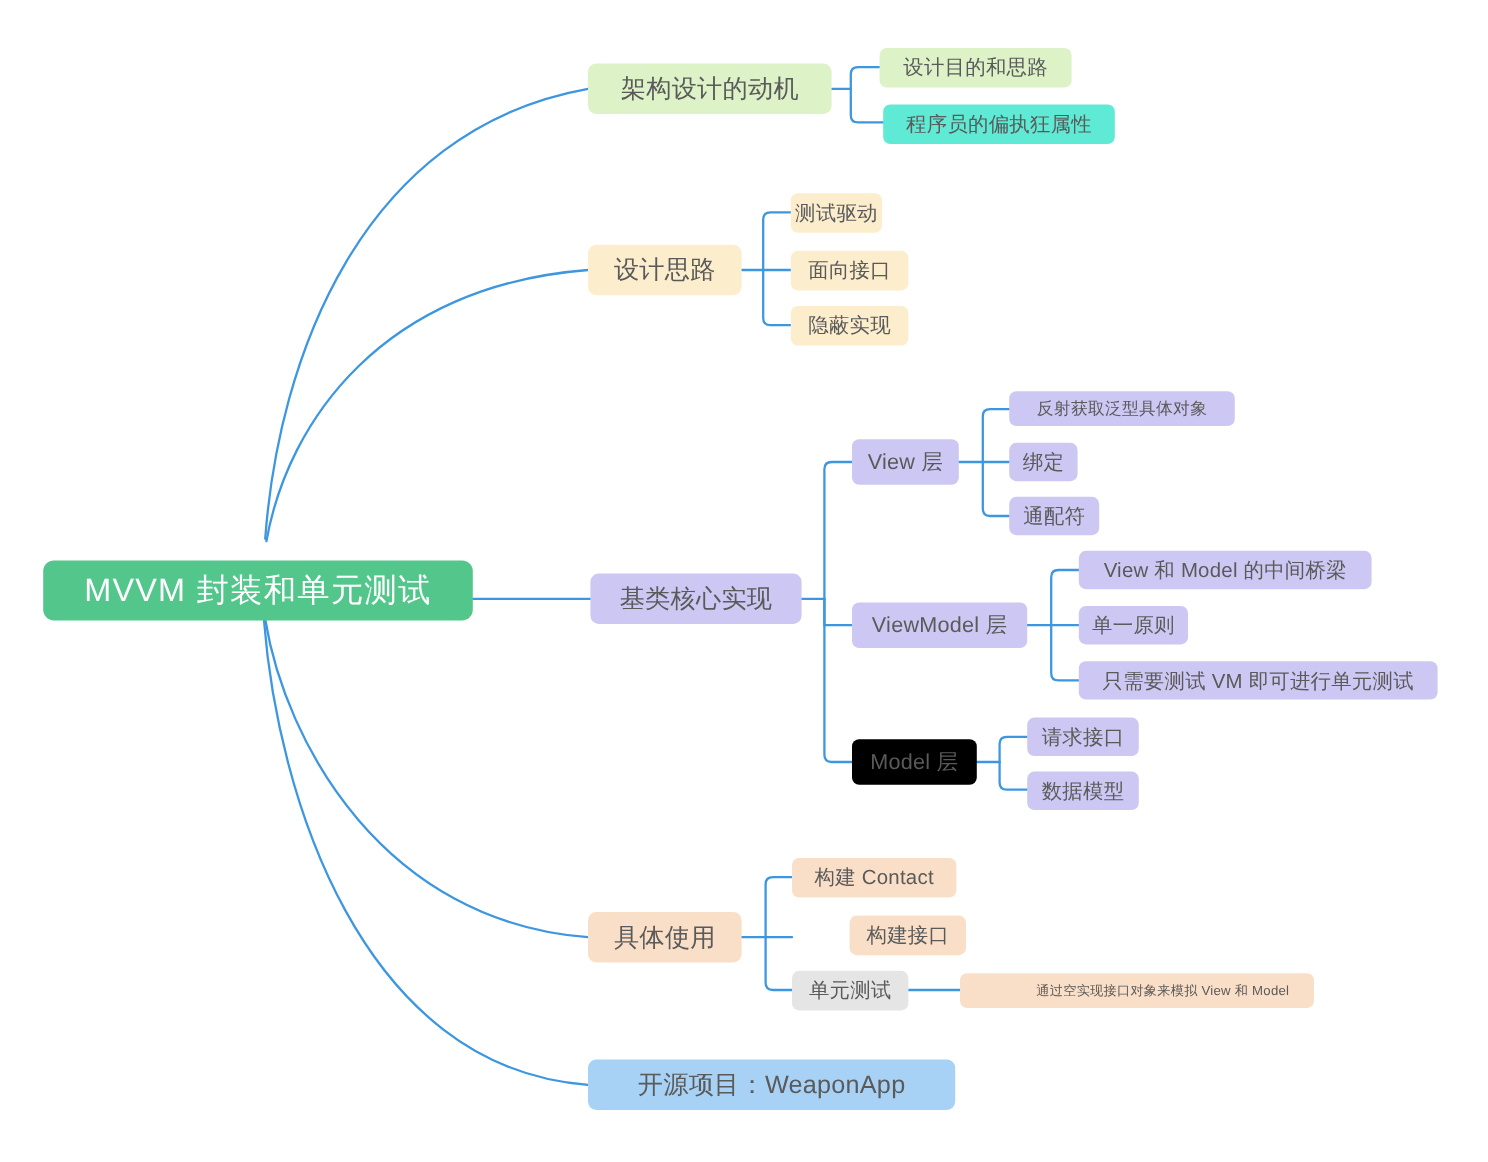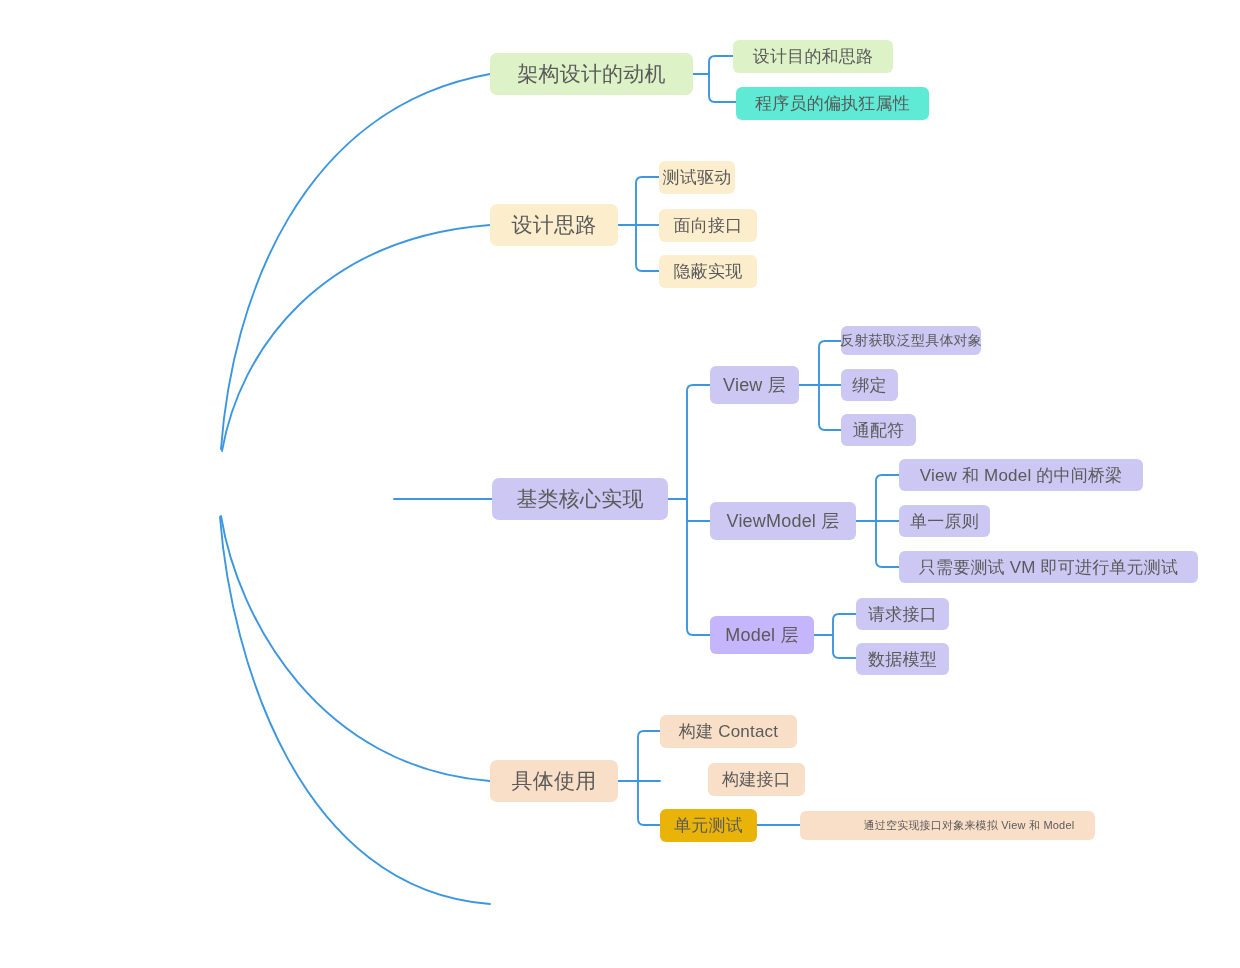--- a/index.html
+++ b/index.html
@@ -95,20 +95,23 @@
 
       <path d="M 618,781 L 638,781"></path>
       <path d="M 638,781 L 638,737 Q 638,731 644,731 L 660,731"></path>
       <path d="M 638,781 L 660,781"></path>
       <path d="M 638,781 L 638,819 Q 638,825 644,825 L 660,825"></path>
 
       <path d="M 757,825 L 800,825"></path>
     </g>
   </svg>
 
+  <div class="node root" style="left:36px; top:467px; width:358px; height:50px; background:#53c68c; font-size:27px;">
+    <span>MVVM 封装和单元测试</span>
+  </div>
 
   <div class="node lvl1" style="left:490px; top:53px; width:203px; height:42px; background:#ddf2c7;">
     <span>架构设计的动机</span>
   </div>
   <div class="node lvl3" style="left:733px; top:40px; width:160px; height:33px; background:#ddf2c7;">
     <span>设计目的和思路</span>
   </div>
   <div class="node lvl3" style="left:736px; top:87px; width:193px; height:33px; background:#5eead4;">
     <span>程序员的偏执狂属性</span>
   </div>
@@ -126,21 +129,21 @@
     <span>隐蔽实现</span>
   </div>
 
   <div class="node lvl1" style="left:492px; top:478px; width:176px; height:42px; background:#cdc8f3;">
     <span>基类核心实现</span>
   </div>
 
   <div class="node lvl2" style="left:710px; top:366px; width:89px; height:38px; background:#cdc8f3;">
     <span>View 层</span>
   </div>
-  <div class="node small" style="left:841px; top:326px; width:140px; height:29px; background:#cdc8f3;">
+  <div class="node small" style="left:841px; top:326px; width:188px; height:29px; background:#cdc8f3;">
     <span>反射获取泛型具体对象</span>
   </div>
   <div class="node lvl3" style="left:841px; top:369px; width:57px; height:32px; background:#cdc8f3;">
     <span>绑定</span>
   </div>
   <div class="node lvl3" style="left:841px; top:414px; width:75px; height:32px; background:#cdc8f3;">
     <span>通配符</span>
   </div>
 
   <div class="node lvl3" style="left:899px; top:459px; width:244px; height:32px; background:#cdc8f3;">
@@ -149,40 +152,43 @@
   <div class="node lvl2" style="left:710px; top:502px; width:146px; height:38px; background:#cdc8f3;">
     <span>ViewModel 层</span>
   </div>
   <div class="node lvl3" style="left:899px; top:505px; width:91px; height:32px; background:#cdc8f3;">
     <span>单一原则</span>
   </div>
   <div class="node lvl3" style="left:899px; top:551px; width:299px; height:32px; background:#cdc8f3;">
     <span>只需要测试 VM 即可进行单元测试</span>
   </div>
 
-  <div class="node lvl2" style="left:710px; top:616px; width:104px; height:38px; background:#c4b5fd;">
+  <div class="node lvl2" style="left:710px; top:616px; width:104px; height:38px; background:#000000;">
     <span>Model 层</span>
   </div>
   <div class="node lvl3" style="left:856px; top:598px; width:93px; height:32px; background:#cdc8f3;">
     <span>请求接口</span>
   </div>
   <div class="node lvl3" style="left:856px; top:643px; width:93px; height:32px; background:#cdc8f3;">
     <span>数据模型</span>
   </div>
 
   <div class="node lvl1" style="left:490px; top:760px; width:128px; height:42px; background:#fadfc8;">
     <span>具体使用</span>
   </div>
   <div class="node lvl3" style="left:660px; top:715px; width:137px; height:33px; background:#fadfc8;">
     <span>构建 Contact</span>
   </div>
   <div class="node lvl3" style="left:660px; top:763px; width:97px; height:33px; background:#fadfc8;margin-left:48px;">
     <span>构建接口</span>
   </div>
-  <div class="node lvl3" style="left:660px; top:809px; width:97px; height:33px; background:#eab308;">
+  <div class="node lvl3" style="left:660px; top:809px; width:97px; height:33px; background:#e5e5e5;">
     <span>单元测试</span>
   </div>
   <div class="node tiny" style="left:800px; top:811px; width:295px; height:29px; background:#fadfc8;">
     <span>通过空实现接口对象来模拟 View 和 Model</span>
   </div>
 
+  <div class="node lvl1" style="left:490px; top:883px; width:306px; height:42px; background:#a7d2f5;">
+    <span>开源项目：WeaponApp</span>
+  </div>
 
 </div>
 
 </body></html>

